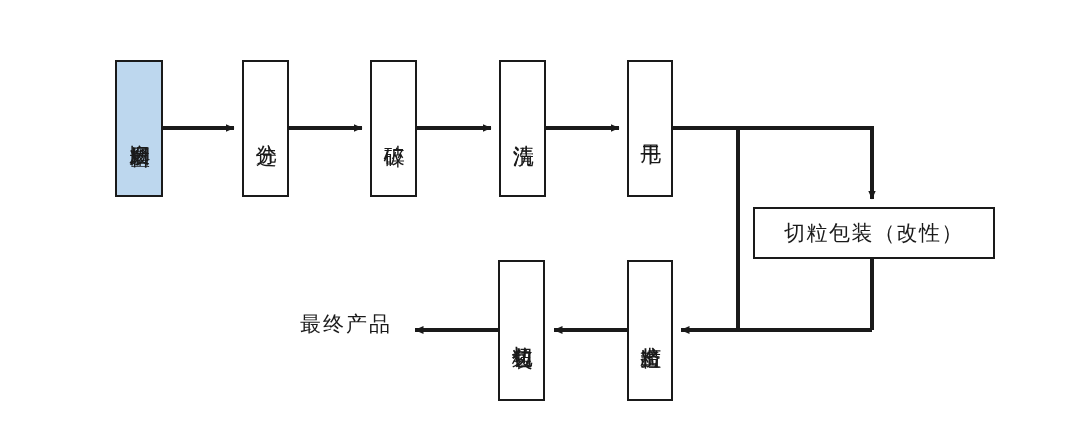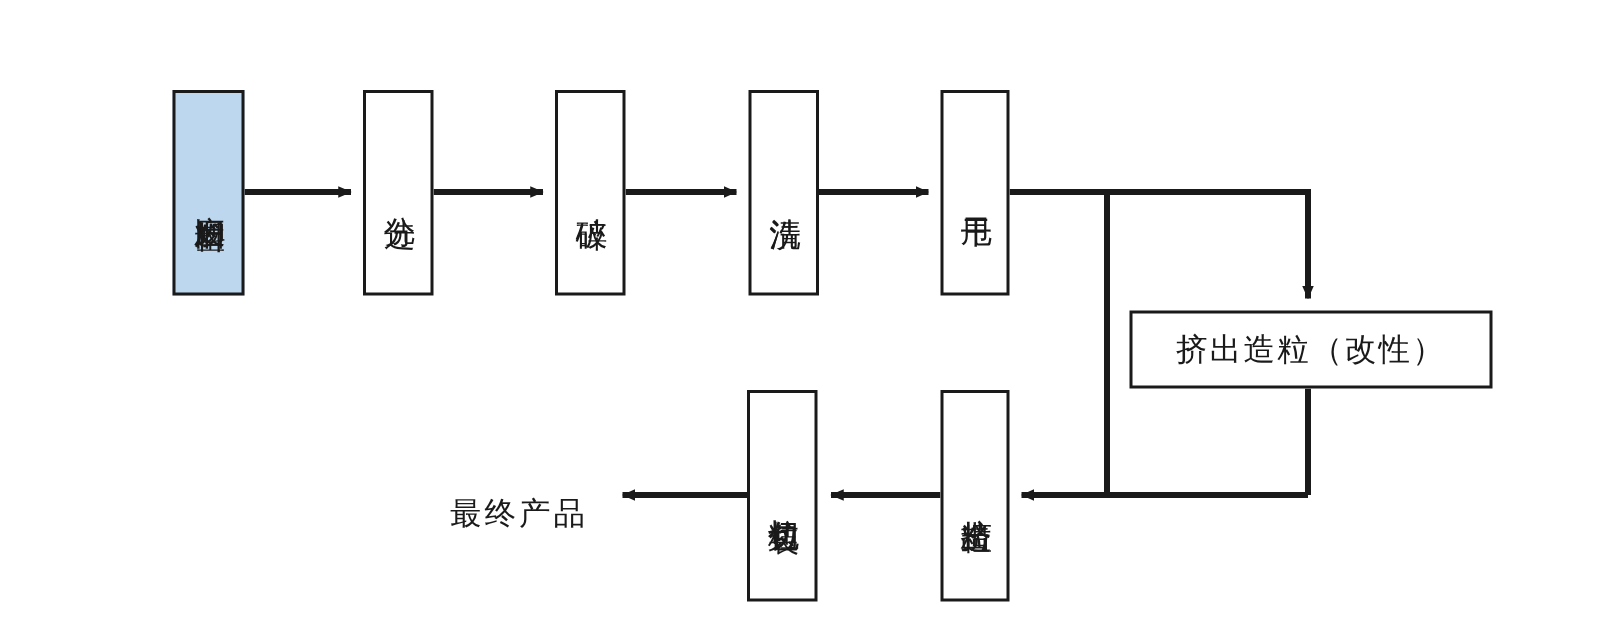--- a/index.html
+++ b/index.html
@@ -117,26 +117,26 @@
 
   <div class="node" style="left:499px; top:60px; width:47px; height:137px;">
     <span class="label-vertical">清洗</span>
   </div>
 
   <div class="node" style="left:627px; top:60px; width:46px; height:137px;">
     <span class="label-vertical">甩干</span>
   </div>
 
   <div class="node" style="left:753px; top:207px; width:242px; height:52px;">
-    <span class="label-horizontal">挤出造粒（改性）</span>
+    <span class="label-horizontal">切粒包装（改性）</span>
   </div>
 
   <div class="node" style="left:627px; top:260px; width:46px; height:141px;">
     <span class="label-vertical">挤出造粒</span>
   </div>
 
   <div class="node" style="left:498px; top:260px; width:47px; height:141px;">
     <span class="label-vertical">切粒包装</span>
   </div>
 
-  <div class="free-text" style="left:300px; top:328px;">最终产品</div>
+  <div class="free-text" style="left:300px; top:310px;">最终产品</div>
 
 </div>
 
 </body></html>

